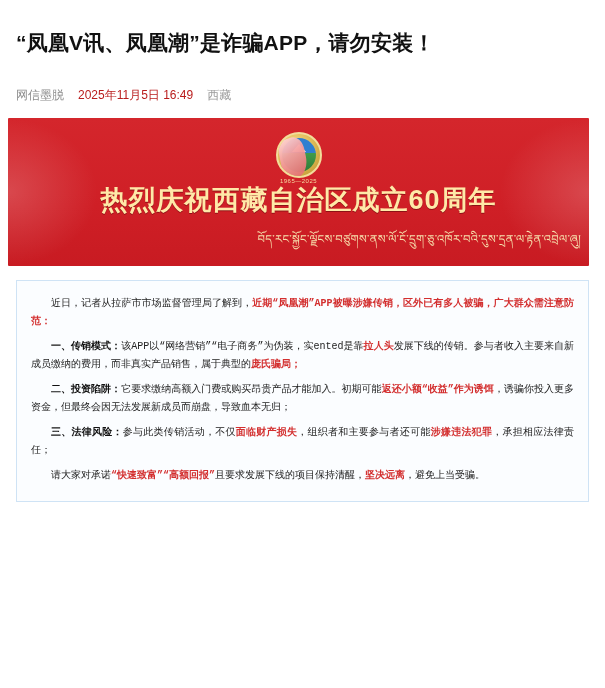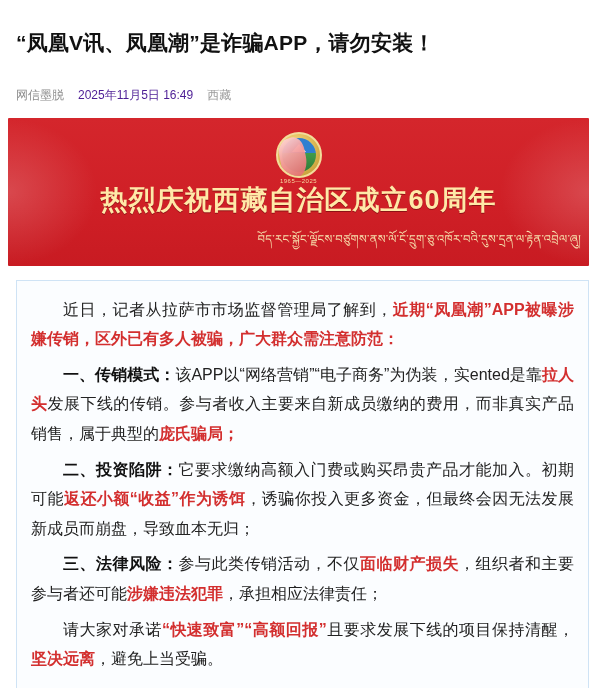--- a/index.html
+++ b/index.html
@@ -27,21 +27,21 @@
   }
   .meta-row {
     display: flex;
     align-items: center;
     gap: 14px;
     padding: 14px 32px 10px 16px;
     font-size: 12px;
     color: #8c8c8c;
   }
   .meta-source { color: #8c8c8c; }
-  .meta-time { color: #4c1d95; }
+  .meta-time { color: #b91c1c; }
   .meta-region { color: #9b9b9b; }
 
   .banner {
     margin: 4px 16px 0 8px;
     background: #d4232a;
     background: linear-gradient(180deg, #d4262c 0%, #cf1f26 60%, #c81b22 100%);
     height: 148px;
     position: relative;
     overflow: hidden;
     border-radius: 1px;
@@ -154,27 +154,27 @@
     background: radial-gradient(ellipse at 100% 50%, #ffffff 0%, rgba(255,255,255,0) 70%);
   }
 
   .article {
     margin: 14px 16px 20px 16px;
     border: 1px solid #cfe3f5;
     background: #fbfdff;
     padding: 14px 14px 16px 14px;
   }
   .para {
-    font-size: 16px;
+    font-size: 10px;
     line-height: 1.85;
     color: #222222;
     margin: 0 0 6px 0;
     text-indent: 2em;
     text-align: justify;
-    font-family: Liberation Sans, sans-serif;
+    font-family: Liberation Mono, monospace;
   }
   .para:last-child { margin-bottom: 0; }
   .red { color: #d32f2f; font-weight: bold; }
   .bold { font-weight: bold; color: #111111; }
 </style>
 </head>
 <body>
 
 <div class="page">
 

